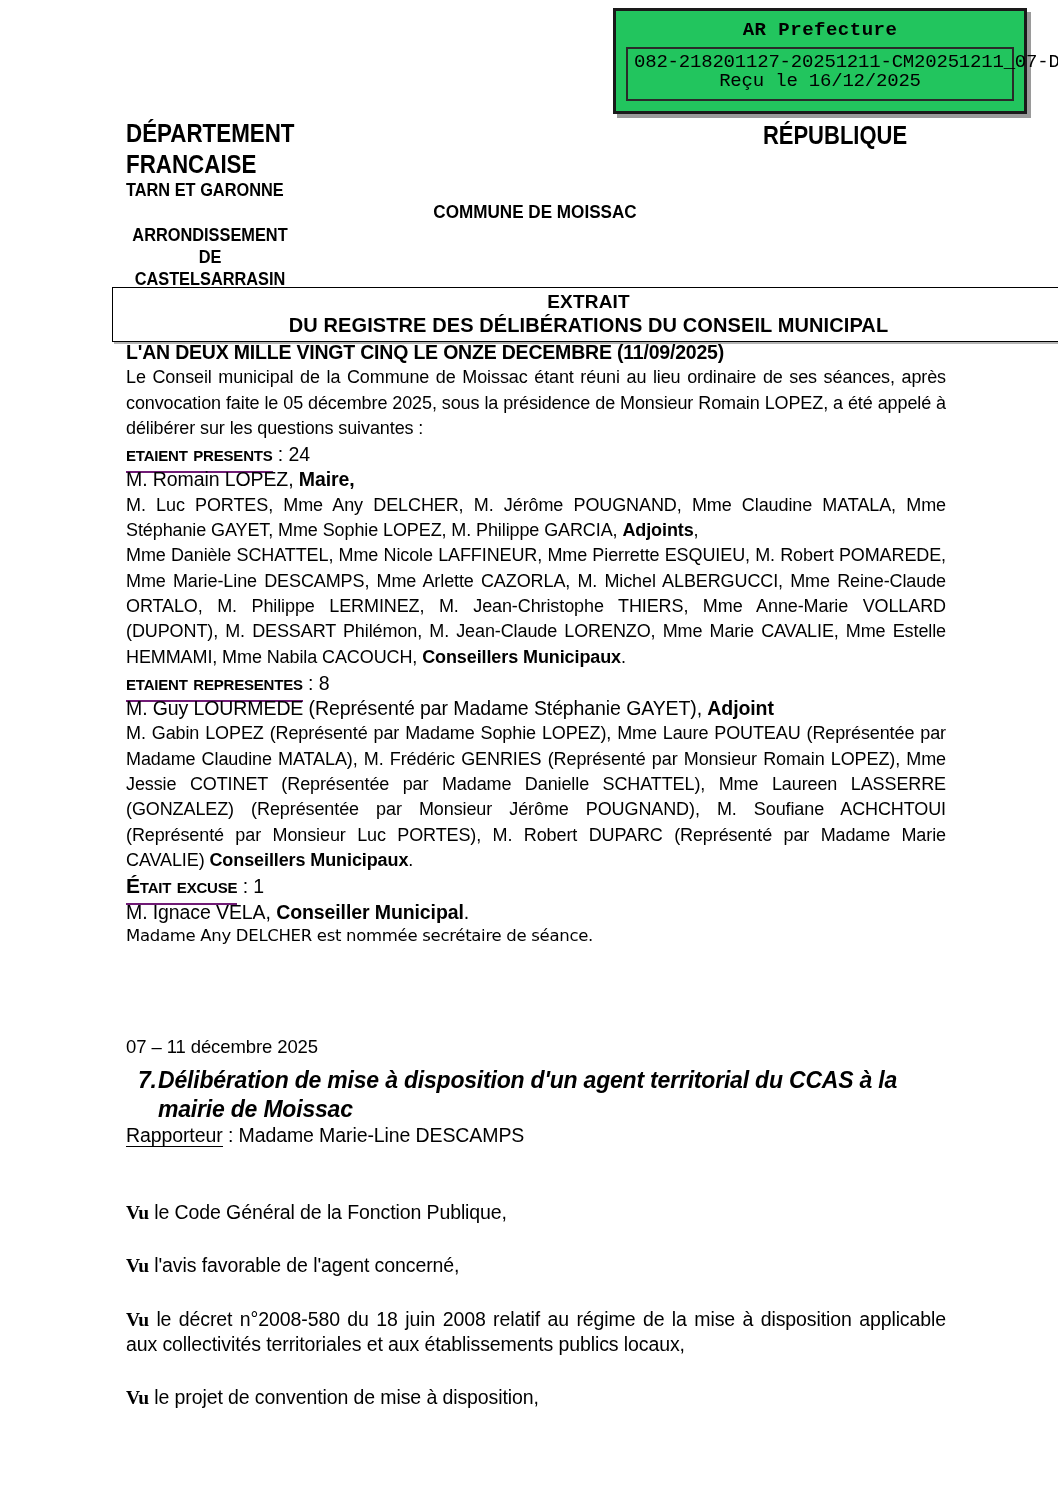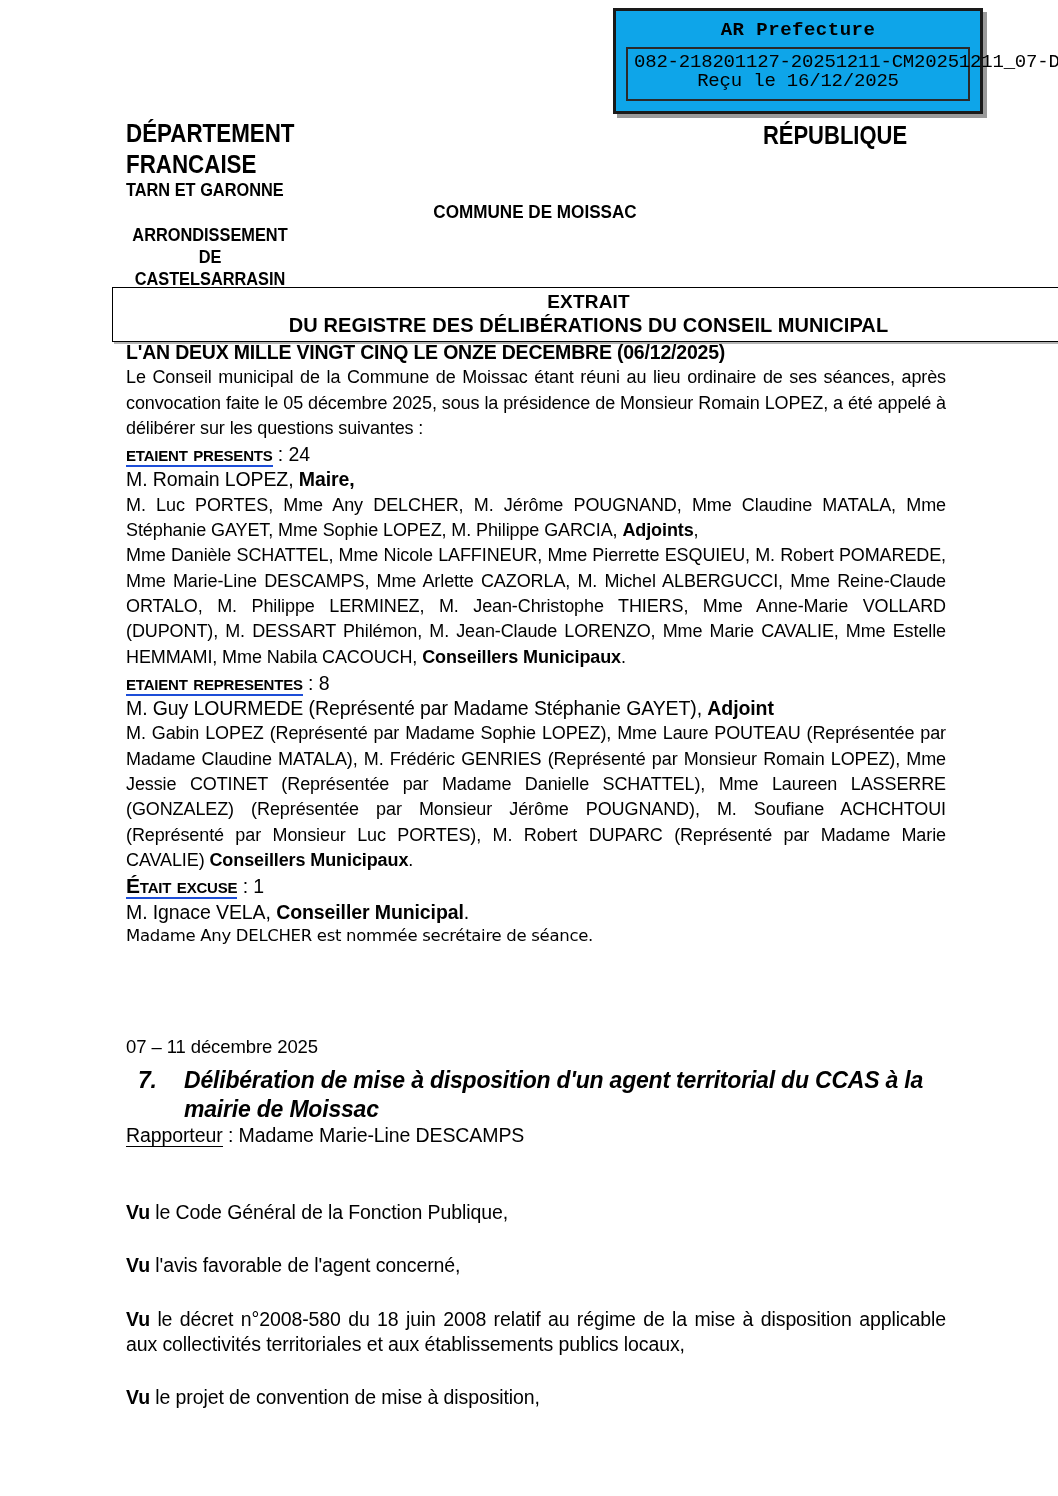--- a/index.html
+++ b/index.html
@@ -18,24 +18,24 @@
     color: #000000;
     font-family: "Liberation Sans", sans-serif;
     overflow: hidden;
   }
 
   
   .ar-stamp {
     position: absolute;
     left: 613px;
     top: 8px;
-    width: 370px;
+    width: 414px;
     box-sizing: border-box;
     border: 3px solid #1a1a1a;
-    background: #0ea5e9;
+    background: #22c55e;
     box-shadow: 4px 4px 0 0 #9a9a9a;
     padding: 6px 10px 10px 10px;
   }
   .ar-stamp-title {
     text-align: center;
     font-family: "Liberation Mono", monospace;
     font-weight: bold;
     font-size: 19px;
     letter-spacing: 0.5px;
     line-height: 26px;
@@ -177,22 +177,22 @@
     text-justify: inter-word;
     font-size: 18px;
     line-height: 25.3px;
     letter-spacing: -0.1px;
   }
 
   .smallcaps {
     font-variant: small-caps;
     text-transform: lowercase;
     font-weight: bold;
-    border-bottom: 2px solid #1d4ed8;
-    padding-bottom: 0px;
+    border-bottom: 2px solid #701a75;
+    padding-bottom: 6px;
     font-size: 21px;
     letter-spacing: -0.2px;
   }
   .smallcaps.cap1 { text-transform: none; text-align: right; }
 
   b.role { font-weight: bold; }
 
   
   .secretary {
     position: absolute;
@@ -227,21 +227,21 @@
     letter-spacing: -0.2px;
   }
   .delib-title .num {
     position: absolute;
     left: 0;
     top: 0;
     width: 34px;
   }
   .delib-title .txt {
     display: block;
-    margin-left: 46px;
+    margin-left: 20px;
   }
 
   .rapporteur {
     position: absolute;
     left: 126px;
     top: 1123px;
     font-size: 19.5px;
     line-height: 25px;
     letter-spacing: -0.1px;
     white-space: nowrap;
@@ -258,21 +258,21 @@
     width: 820px;
   }
   .vu-block p {
     margin: 0 0 28px 0;
     text-align: justify;
     font-size: 19.5px;
     line-height: 25.3px;
     letter-spacing: -0.1px;
   }
   .vu-block p:last-child { margin-bottom: 12px; }
-  .vu-block p b { font-weight: bold; }
+  .vu-block p b { font-weight: bold; font-family: Liberation Serif, serif; }
 </style>
 </head>
 <body>
 
 <div class="page">
 
   <div class="ar-stamp">
     <div class="ar-stamp-title">AR Prefecture</div>
     <div class="ar-stamp-body">
       <div>082-218201127-20251211-CM20251211_07-DE</div>
@@ -297,21 +297,21 @@
     <span>CASTELSARRASIN</span>
   </div>
 
   <div class="extrait-box">
     <span class="e1">EXTRAIT</span>
     <span class="e2">DU REGISTRE DES DÉLIBÉRATIONS DU CONSEIL MUNICIPAL</span>
   </div>
 
   <div class="body-col">
 
-    <div class="title-line">L'AN DEUX MILLE VINGT CINQ LE ONZE DECEMBRE (06/12/2025)</div>
+    <div class="title-line">L'AN DEUX MILLE VINGT CINQ LE ONZE DECEMBRE (11/09/2025)</div>
 
     <p class="para">Le Conseil municipal de la Commune de Moissac étant réuni au lieu ordinaire de ses séances, après convocation faite le 05 décembre 2025, sous la présidence de Monsieur Romain LOPEZ, a été appelé à délibérer sur les questions suivantes :</p>
 
     <div class="ln"><span class="smallcaps">Etaient Presents</span><span> : </span><span>24</span></div>
 
     <div class="ln"><span>M. Romain LOPEZ, </span><b class="role">Maire,</b></div>
 
     <p class="para"><span>M. Luc PORTES, Mme Any DELCHER, M. Jérôme POUGNAND, Mme Claudine MATALA, Mme Stéphanie GAYET, Mme Sophie LOPEZ, M. Philippe GARCIA, </span><b class="role">Adjoints</b><span>,</span></p>
 
     <p class="para"><span>Mme Danièle SCHATTEL, Mme Nicole LAFFINEUR, Mme Pierrette ESQUIEU, M. Robert POMAREDE, Mme Marie-Line DESCAMPS, Mme Arlette CAZORLA, M. Michel ALBERGUCCI, Mme Reine-Claude ORTALO, M. Philippe LERMINEZ, M. Jean-Christophe THIERS, Mme Anne-Marie VOLLARD (DUPONT), M. DESSART Philémon, M. Jean-Claude LORENZO, Mme Marie CAVALIE, Mme Estelle HEMMAMI, Mme Nabila CACOUCH, </span><b class="role">Conseillers Municipaux</b><span>.</span></p>

